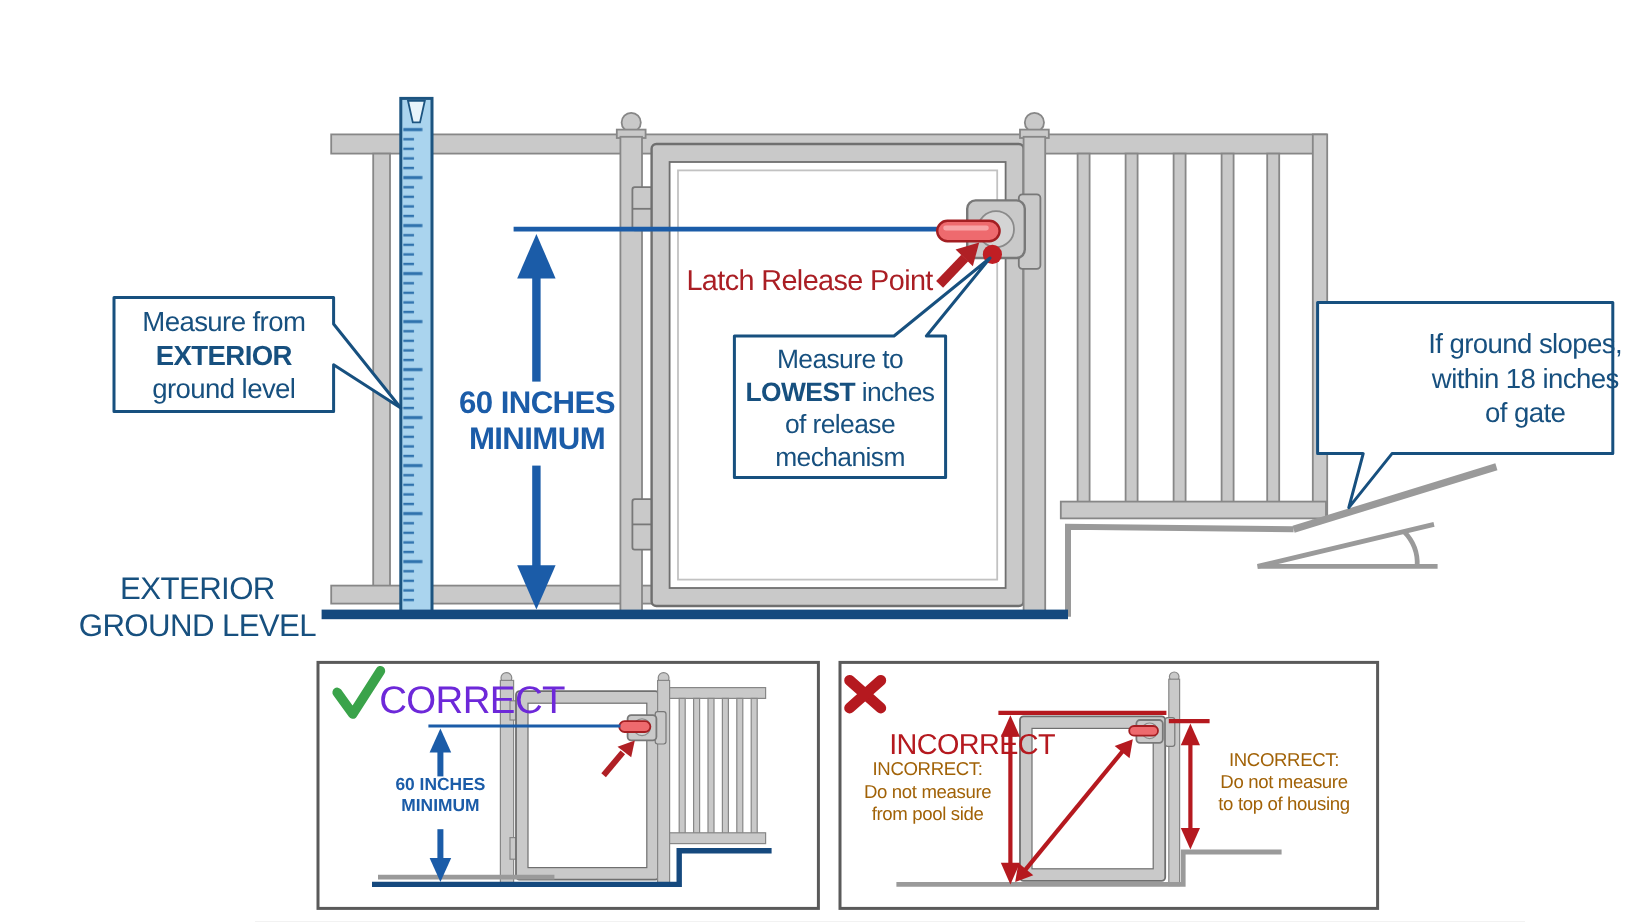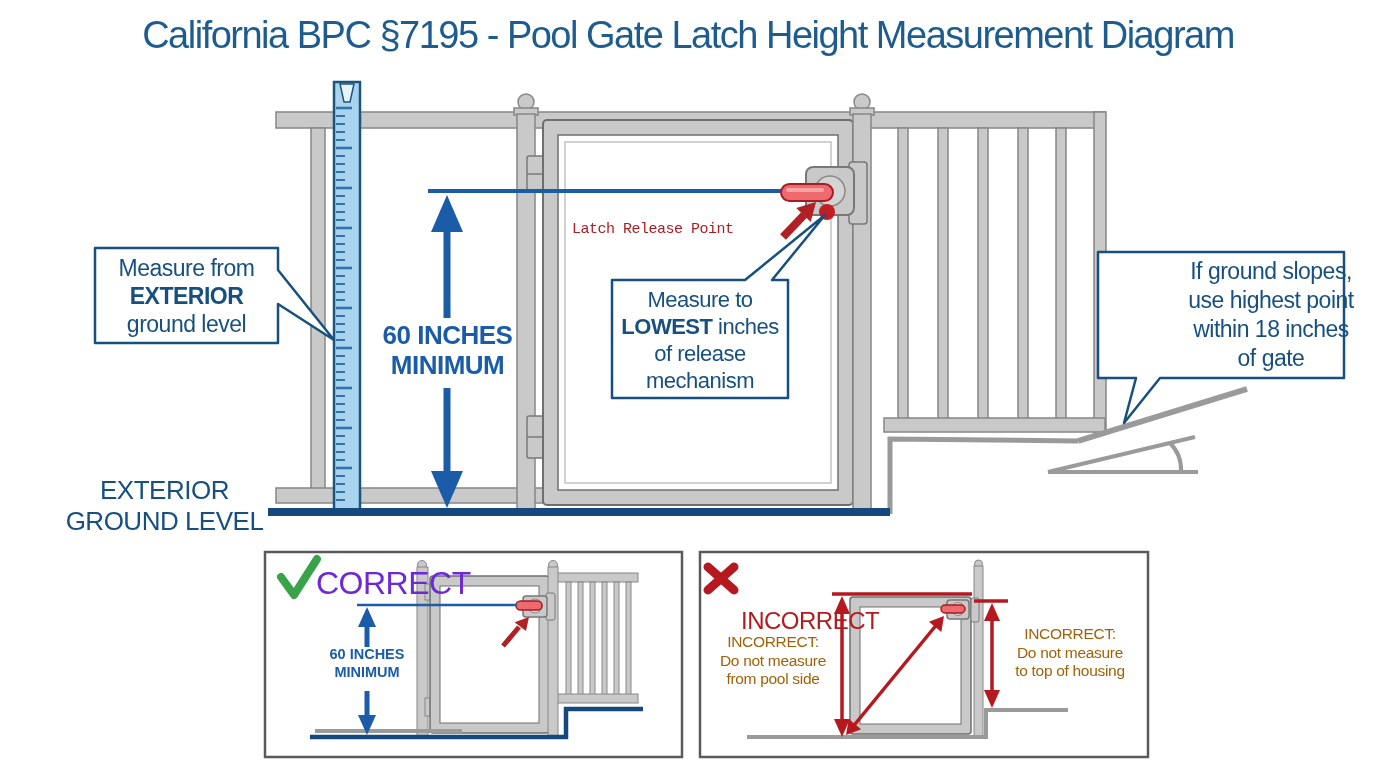--- a/index.html
+++ b/index.html
@@ -10,21 +10,21 @@
   .center{text-align:center;}
   .col{display:flex;flex-direction:column;justify-content:center;align-items:center;}
   #title{left:0;right:0;top:14px;text-align:center;font-size:38px;font-weight:500;
          color:#1e5c8e;letter-spacing:-1.5px;}
   .callout-text{color:#17507f;letter-spacing:-0.5px;}
   #callout-exterior{left:95px;top:248px;width:183px;height:95px;font-size:23px;line-height:28px;text-align:right;}
   #callout-lowest{left:612px;top:281px;width:176px;height:117px;font-size:22px;line-height:27px;border-radius:31px;}
   #callout-slope{left:1148px;top:253px;width:246px;height:124px;font-size:23px;line-height:29px;}
   #measurement-label{left:370px;top:320px;width:155px;font-size:26px;line-height:30px;
       font-weight:bold;color:#1b5ca8;letter-spacing:-0.5px;}
-  #latch-release-label{left:572px;top:221px;font-size:15px;color:#aa1e24;letter-spacing:-0.5px;font-family:Liberation Mono, monospace;}
+  #latch-release-label{left:572px;top:221px;font-size:24px;color:#aa1e24;letter-spacing:-0.5px;}
   #ground-label{left:62px;top:475px;width:205px;font-size:26px;line-height:31px;
       color:#17507f;letter-spacing:-0.5px;}
   #correct-header{left:316px;top:565px;font-size:32px;color:#6d28d9;letter-spacing:-0.5px;}
   #incorrect-header{left:741px;top:565px;font-size:24px;color:#b5191f;letter-spacing:-0.5px;margin-top:42px;}
   #correct-measurement{left:312px;top:646px;width:110px;font-size:14.5px;line-height:17.5px;
       font-weight:bold;color:#1b5ca8;}
   .mini-red-label{font-size:15.5px;line-height:18.5px;color:#a16207;letter-spacing:-0.3px;text-align:center;}
   #pool-side-label{left:704px;top:633px;width:138px;}
   #housing-label{left:1000px;top:625px;width:140px;}
   .b{font-weight:bold;}
@@ -201,21 +201,20 @@
         <polygon points="842,596 834,614 850,614"></polygon>
         <polygon points="842,737 834,719 850,719"></polygon>
         <polygon points="944,616 941.3,631.9 928.9,621.7"></polygon>
         <polygon points="846,735 861.1,729.3 848.7,719.1"></polygon>
         <polygon points="992,603 984,621 1000,621"></polygon>
         <polygon points="992,708 984,690 1000,690"></polygon>
       </g>
     </g>
   </svg>
 
-  <div id="title" class="txt">California BPC §7195 - Pool Gate Latch Height Measurement Diagram</div>
 
   <div id="callout-exterior" class="txt col callout-text">
     <span>Measure from</span>
     <span class="b">EXTERIOR</span>
     <span>ground level</span>
   </div>
 
   <div id="measurement-label" class="txt center">
     <span style="display:block">60 INCHES</span>
     <span style="display:block">MINIMUM</span>
@@ -225,21 +224,20 @@
 
   <div id="callout-lowest" class="txt col callout-text center">
     <span>Measure to</span>
     <span><span class="b">LOWEST</span><span> inches</span></span>
     <span>of release</span>
     <span>mechanism</span>
   </div>
 
   <div id="callout-slope" class="txt col callout-text">
     <span>If ground slopes,</span>
-    <span>use highest point</span>
     <span>within 18 inches</span>
     <span>of gate</span>
   </div>
 
   <div id="ground-label" class="txt center">
     <span style="display:block">EXTERIOR</span>
     <span style="display:block">GROUND LEVEL</span>
   </div>
 
   <div id="correct-header" class="txt">CORRECT</div>

